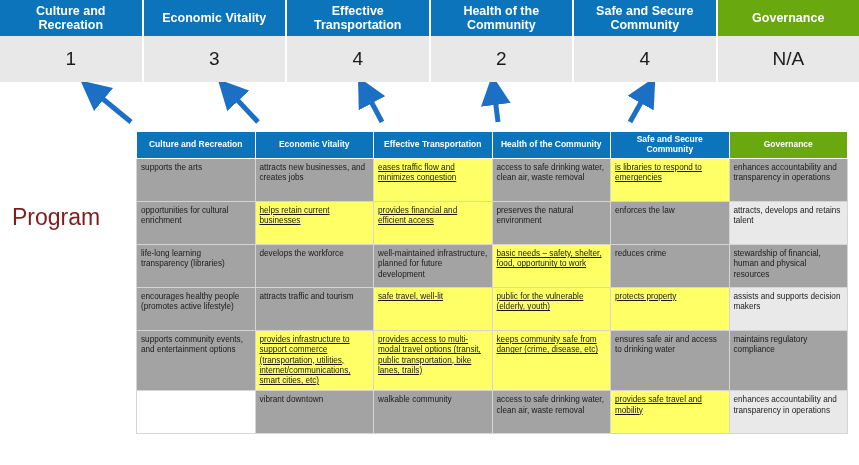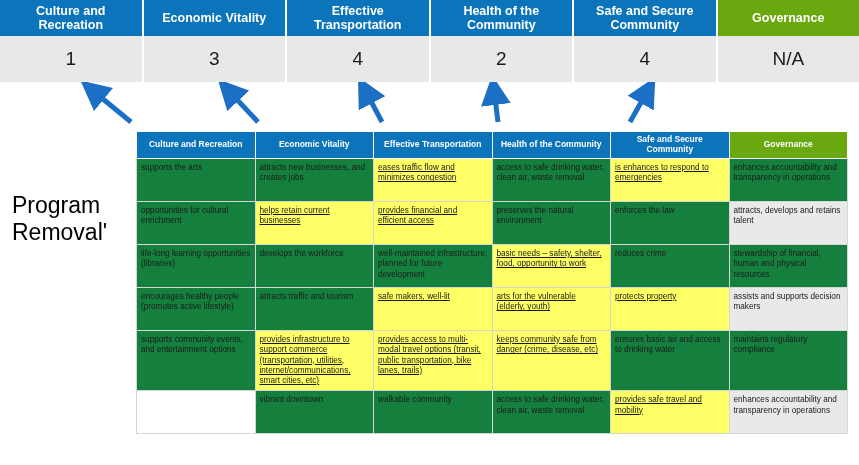--- a/index.html
+++ b/index.html
@@ -76,24 +76,24 @@
     top: 82px;
     width: 859px;
     height: 50px;
     pointer-events: none;
   }
 
   
   #program-influence-label {
     position: absolute;
     left: 12px;
-    top: 192px;
+    top: 204px;
     width: 120px;
     font-size: 23px;
-    color: #000000;
+    color: #7f1d1d;
     line-height: 1.18;
     text-align: left;
   }
 
   
   #matrix-wrap {
     position: absolute;
     left: 136px;
     top: 131px;
     width: 712px;
@@ -117,21 +117,21 @@
   }
   table#matrix th.gov {
     background: #6aa80f;
   }
   table#matrix td {
     font-size: 8.2px;
     color: #1a1a1a;
     vertical-align: top;
     padding: 4px 4px;
     border: 1px solid #d5d5d5;
-    background: #15803d;
+    background: #a3a3a3;
     line-height: 1.25;
     height: 34px;
   }
   table#matrix td.hl {
     background: #ffff66;
     text-decoration: underline;
   }
   table#matrix td.gray {
     background: #e9e9e9;
   }
@@ -183,74 +183,73 @@
     <line x1="131" y1="40" x2="92" y2="8"></line>
     <line x1="258" y1="40" x2="228" y2="8"></line>
     <line x1="382" y1="40" x2="365" y2="8"></line>
     <line x1="498" y1="40" x2="494" y2="8"></line>
     <line x1="630" y1="40" x2="648" y2="8"></line>
   </g>
 </svg>
 
 <div id="program-influence-label">
   <div>Program</div>
-  <div>Removal'</div>
 </div>
 
 <div id="matrix-wrap">
   <table id="matrix">
     <thead>
       <tr>
         <th>Culture and Recreation</th>
         <th>Economic Vitality</th>
         <th>Effective Transportation</th>
         <th>Health of the Community</th>
         <th>Safe and Secure Community</th>
         <th class="gov">Governance</th>
       </tr>
     </thead>
     <tbody id="matrix-body">
         <tr>
           <td>supports the arts</td>
           <td>attracts new businesses, and creates jobs</td>
           <td class="hl">eases traffic flow and minimizes congestion</td>
           <td>access to safe drinking water, clean air, waste removal</td>
-          <td class="hl">is enhances to respond to emergencies</td>
+          <td class="hl">is libraries to respond to emergencies</td>
           <td>enhances accountability and transparency in operations</td>
         </tr>
         <tr>
           <td>opportunities for cultural enrichment</td>
           <td class="hl">helps retain current businesses</td>
           <td class="hl">provides financial and efficient access</td>
           <td>preserves the natural environment</td>
           <td>enforces the law</td>
           <td class="gray">attracts, develops and retains talent</td>
         </tr>
         <tr>
-          <td>life-long learning opportunities (libraries)</td>
+          <td>life-long learning transparency (libraries)</td>
           <td>develops the workforce</td>
           <td>well-maintained infrastructure, planned for future development</td>
           <td class="hl">basic needs – safety, shelter, food, opportunity to work</td>
           <td>reduces crime</td>
           <td>stewardship of financial, human and physical resources</td>
         </tr>
         <tr>
           <td>encourages healthy people (promotes active lifestyle)</td>
           <td>attracts traffic and tourism</td>
-          <td class="hl">safe makers, well-lit</td>
-          <td class="hl">arts for the vulnerable (elderly, youth)</td>
+          <td class="hl">safe travel, well-lit</td>
+          <td class="hl">public for the vulnerable (elderly, youth)</td>
           <td class="hl">protects property</td>
           <td class="gray">assists and supports decision makers</td>
         </tr>
         <tr>
           <td>supports community events, and entertainment options</td>
           <td class="hl">provides infrastructure to support commerce (transportation, utilities, internet/communications, smart cities, etc)</td>
           <td class="hl">provides access to multi-modal travel options (transit, public transportation, bike lanes, trails)</td>
           <td class="hl">keeps community safe from danger (crime, disease, etc)</td>
-          <td>ensures basic air and access to drinking water</td>
+          <td>ensures safe air and access to drinking water</td>
           <td>maintains regulatory compliance</td>
         </tr>
         <tr>
           <td class="empty"></td>
           <td>vibrant downtown</td>
           <td>walkable community</td>
           <td>access to safe drinking water, clean air, waste removal</td>
           <td class="hl">provides safe travel and mobility</td>
           <td class="gray">enhances accountability and transparency in operations</td>
         </tr>

